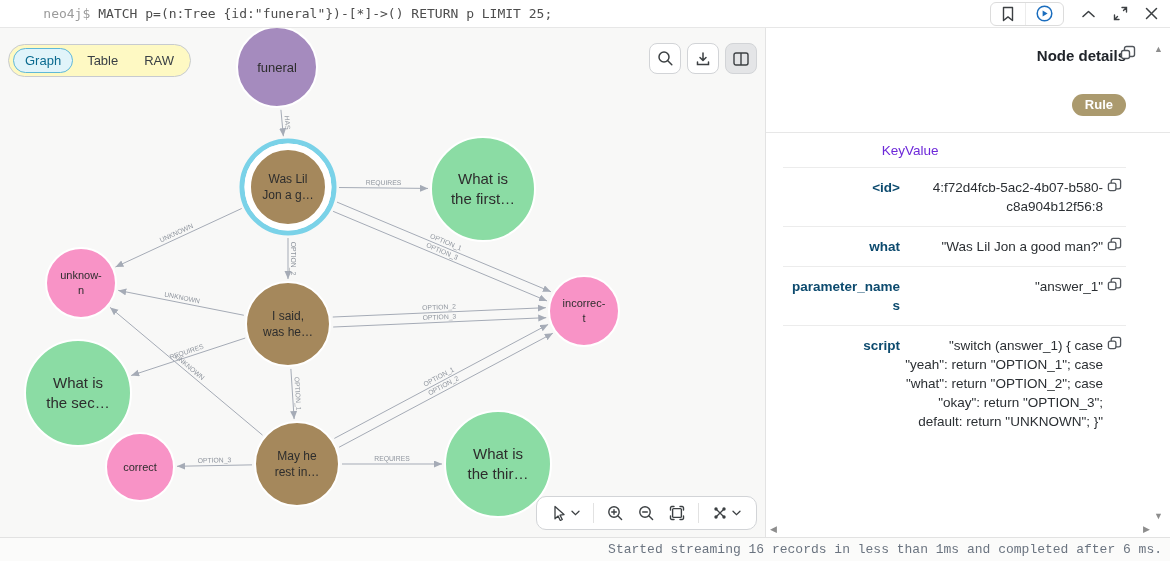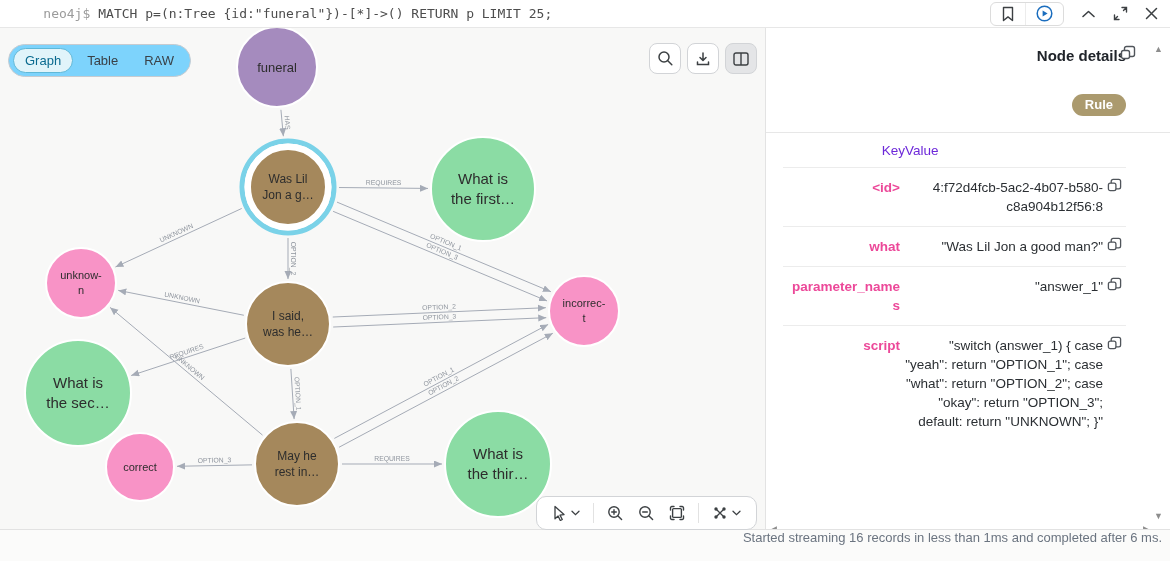--- a/index.html
+++ b/index.html
@@ -16,21 +16,21 @@
   .icon-group .ibtn{padding:0 10px;height:100%;display:flex;align-items:center;cursor:pointer;}
   .icon-group .ibtn + .ibtn{border-left:1px solid #ececec;}
   .tb-ic{display:flex;align-items:center;cursor:pointer;}
 
   
   .main{position:absolute;top:28px;left:0;right:0;bottom:24px;display:flex;}
   .graph-panel{position:relative;width:766px;flex:none;background:#f8f8f7;border-right:1px solid #e3e3e3;}
   svg.canvas{position:absolute;left:0;top:0;}
   svg text{font-family:"Liberation Sans",sans-serif;}
 
-  .tabs{position:absolute;top:16px;left:8px;display:flex;align-items:center;background:#7dd3fc;
+  .tabs{position:absolute;top:16px;left:8px;display:flex;align-items:center;background:#fef9c3;
     border:1px solid #c7cbd0;border-radius:17px;padding:3px 4px;gap:2px;z-index:2;}
   .tab{font-size:13px;color:#3a4046;padding:4px 11px;border-radius:13px;border:1px solid transparent;cursor:pointer;}
   .tab.active{background:#E1F4FA;border-color:#5FB8D8;color:#0A6A8F;}
 
   .gbuttons{position:absolute;top:15px;right:8px;display:flex;gap:6px;z-index:2;}
   .gbtn{width:32px;height:31px;background:#fff;border:1px solid #d2d4d7;border-radius:8px;
     display:flex;align-items:center;justify-content:center;cursor:pointer;}
   .gbtn.active{background:#e4e5e7;}
 
   .toolbar{position:absolute;bottom:7px;right:8px;background:#fff;border:1px solid #d2d4d7;border-radius:10px;
@@ -41,32 +41,32 @@
   
   .details-panel{flex:1;background:#fff;position:relative;padding:19px 44px 0 17px;overflow:hidden;text-align:right;}
   .dp-title{font-size:15px;font-weight:bold;color:#20242a;}
   .dp-copy{position:absolute;top:17px;right:34px;cursor:pointer;}
   .badge{display:inline-block;margin-top:30px;color:#fff;font-weight:bold;font-size:13px;
     padding:3px 13px 4px;border-radius:13px;}
   .dp-hr{border:none;border-top:1px solid #e7e7e7;margin:16px -44px 0 -17px;}
   .kv-head{display:flex;color:#6d28d9;font-size:13.5px;padding:10px 4px 9px 7px;}
   .kv-head .k{width:115px;flex:none;}
   .kv-row{display:flex;border-top:1px solid #ececec;padding:10px 4px 10px 7px;font-size:13.5px;line-height:19px;}
-  .kv-row .k{width:115px;flex:none;font-weight:bold;color:#ec4899;overflow-wrap:anywhere;padding-right:5px;}
+  .kv-row .k{width:115px;flex:none;font-weight:bold;color:#0c4a6e;overflow-wrap:anywhere;padding-right:5px;}
   .kv-row .v{width:198px;flex:none;color:#2b2f33;overflow-wrap:anywhere;}
   .kv-row .c{margin-left:auto;cursor:pointer;height:16px;}
 
   .sv-up{position:absolute;top:16px;right:7px;font-size:9px;color:#8d8d8d;cursor:pointer;}
   .sv-down{position:absolute;bottom:16px;right:7px;font-size:9px;color:#8d8d8d;cursor:pointer;}
   .sh-left{position:absolute;bottom:3px;left:4px;font-size:9px;color:#8d8d8d;cursor:pointer;}
   .sh-right{position:absolute;bottom:3px;right:20px;font-size:9px;color:#8d8d8d;cursor:pointer;}
 
   
-  .statusbar{position:absolute;left:0;right:0;bottom:0;height:32px;background:#fbfbfa;border-top:1px solid #e2e2e2;
-    display:flex;justify-content:flex-end;padding-right:8px;font-size:13px;color:#6b7480;}
+  .statusbar{position:absolute;left:0;right:0;bottom:0;height:24px;background:#fbfbfa;border-top:1px solid #e2e2e2;
+    display:flex;align-items:center;justify-content:flex-end;padding-right:8px;font-size:13px;color:#6b7480;font-family:Liberation Mono, monospace;}
 </style>
 </head>
 <body>
 
 <div class="topbar">
   <div class="query-line">
     <span class="query-prompt">neo4j$</span><span>MATCH p=(n:Tree {id:"funeral"})-[*]-&gt;() RETURN p LIMIT 25;</span>
   </div>
   <div class="topbar-right">
     <div class="icon-group">

